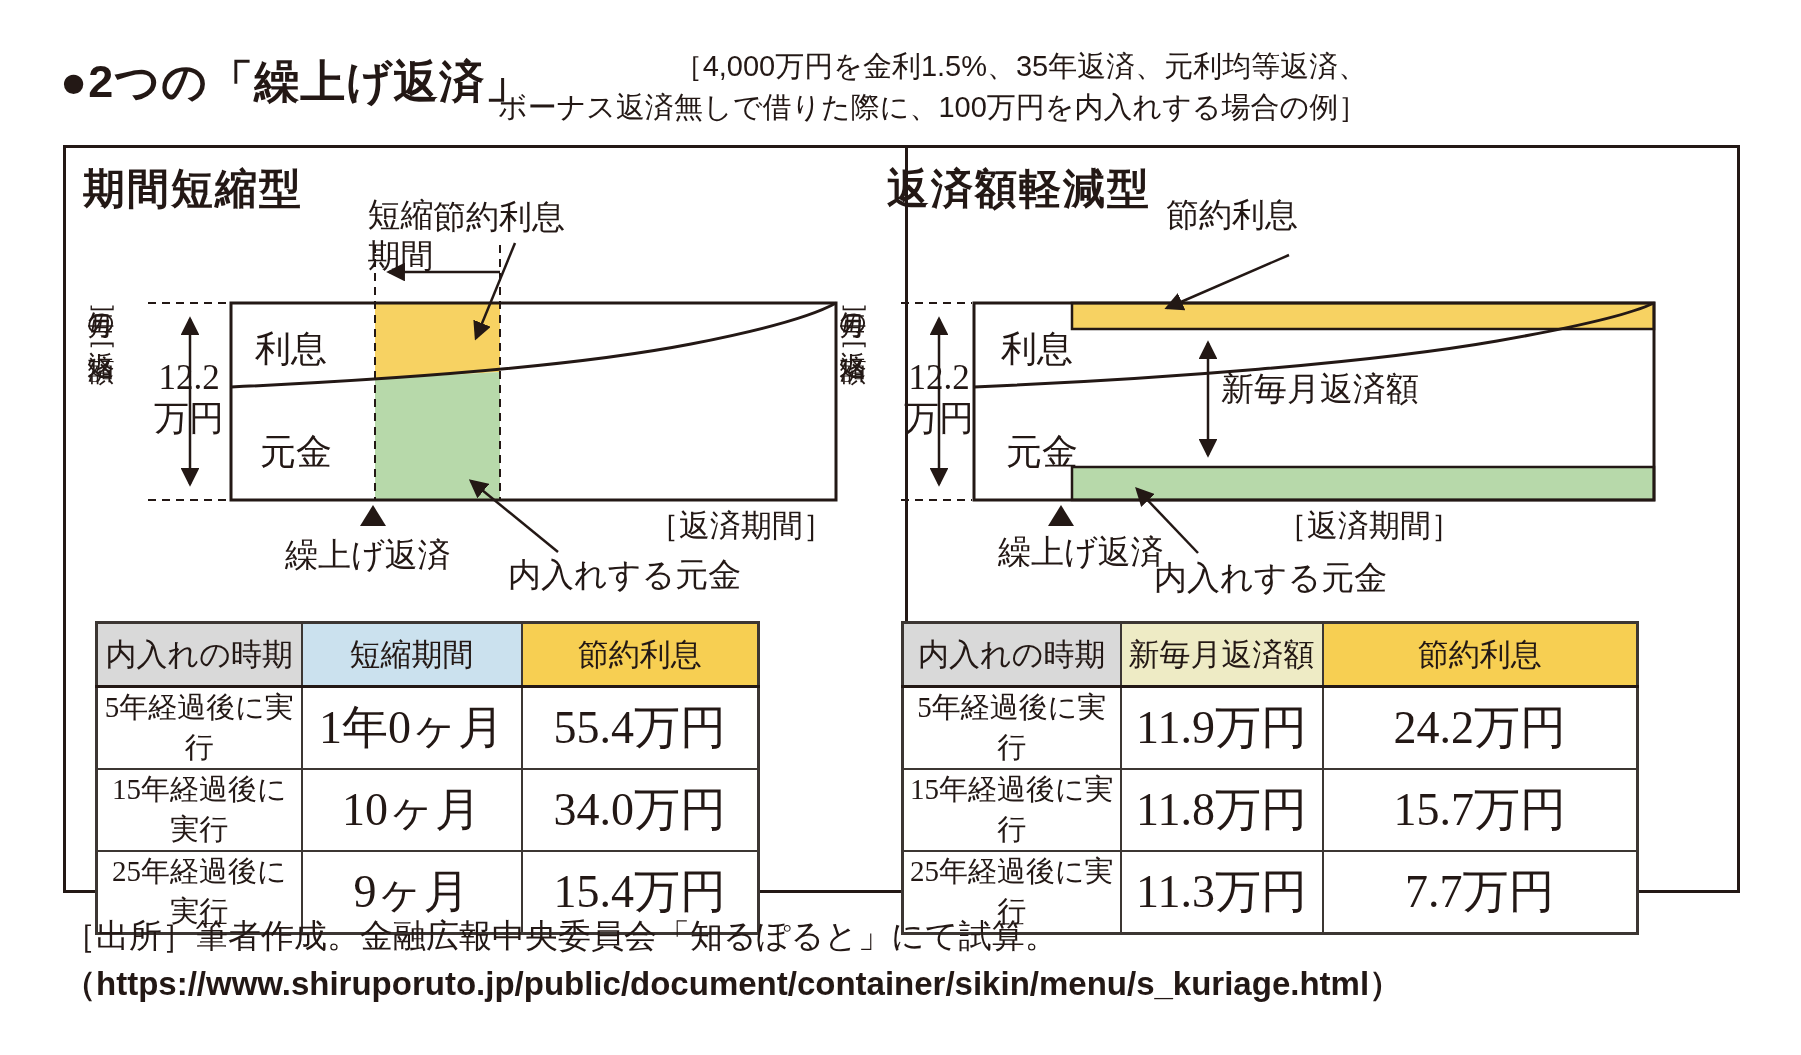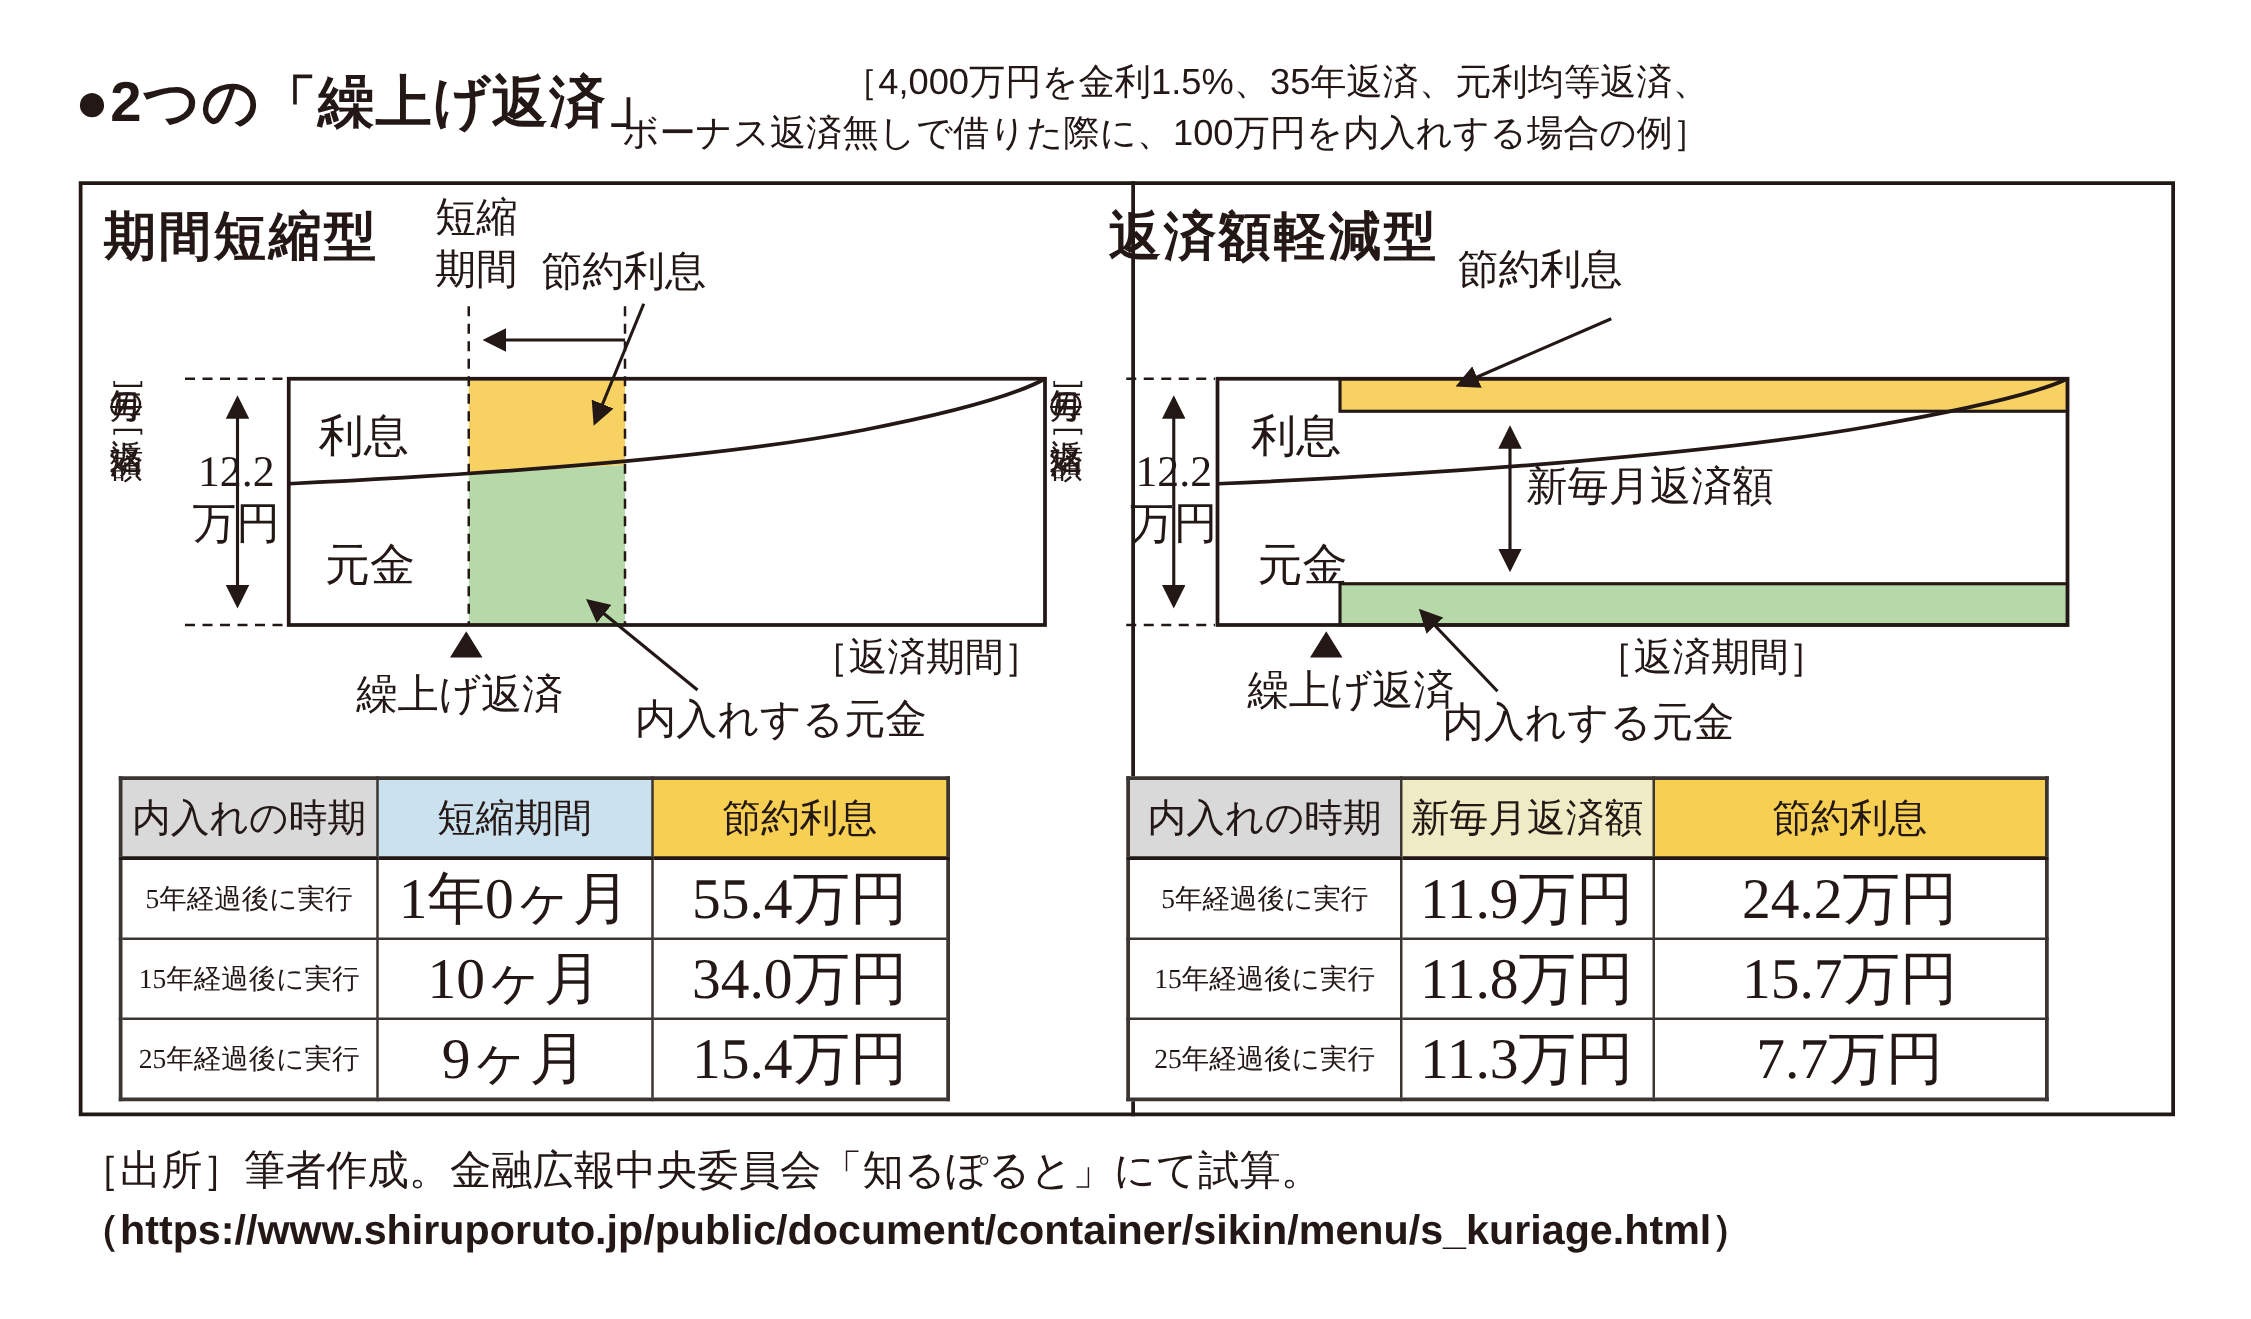--- a/index.html
+++ b/index.html
@@ -20,38 +20,38 @@
   .abs{position:absolute;}
   .main-title{left:60px;top:52px;font-size:45px;font-weight:700;letter-spacing:1px;}
   .subtitle{left:498px;top:46px;font-size:29px;font-weight:500;line-height:1.42;text-align:right;}
   .frame{left:63px;top:145px;width:1677px;height:748px;border:3px solid var(--ink);}
   .divider{left:905px;top:145px;width:3px;height:748px;background:var(--ink);}
   .panel{top:145px;height:748px;font-family:Liberation Serif, serif;}
   .panel-left{left:63px;width:842px;}
   .panel-right{left:861px;width:682px;}
   .p-title{font-size:42px;font-weight:700;letter-spacing:2px;}
   .lbl{font-size:33px;font-weight:500;white-space:nowrap;}
-  .lbl-2line{white-space:pre-line;line-height:1.25;}
+  .lbl-2line{white-space:pre-line;text-align:center;line-height:1.25;margin-top:40px;}
   .lbl-amount{font-size:35px;font-weight:500;white-space:pre-line;text-align:center;line-height:1.18;}
   .axis-v{
     writing-mode:vertical-rl;text-orientation:mixed;
     font-size:27px;font-weight:500;letter-spacing:3px;height:236px;
   }
   .region-lbl{font-size:36px;font-weight:500;}
   .xaxis-lbl{font-size:31px;font-weight:500;white-space:nowrap;}
   svg{position:absolute;left:0;top:0;overflow:visible;}
   table.dt{border-collapse:collapse;table-layout:fixed;background:#fff;margin-top:11px;}
   table.dt th,table.dt td{
     border:2px solid #3c3633;text-align:center;vertical-align:middle;
     font-weight:500;color:var(--ink);
   }
   table.dt{border:3px solid #3c3633;}
   table.dt th{font-size:31px;height:64px;border-bottom:3px solid var(--ink);}
   table.dt td{font-size:46px;height:63px;}
-  table.dt td.when{font-size:22px;}
+  table.dt td.when{font-size:29px;}
   .footer-line{left:63px;font-size:33px;font-weight:500;white-space:nowrap;}
 </style>
 </head>
 <body>
 
 <div class="abs main-title">●2つの「繰上げ返済」</div>
 <div class="abs subtitle">
   <div>［4,000万円を金利1.5%、35年返済、元利均等返済、</div>
   <div>ボーナス返済無しで借りた際に、100万円を内入れする場合の例］</div>
 </div>

